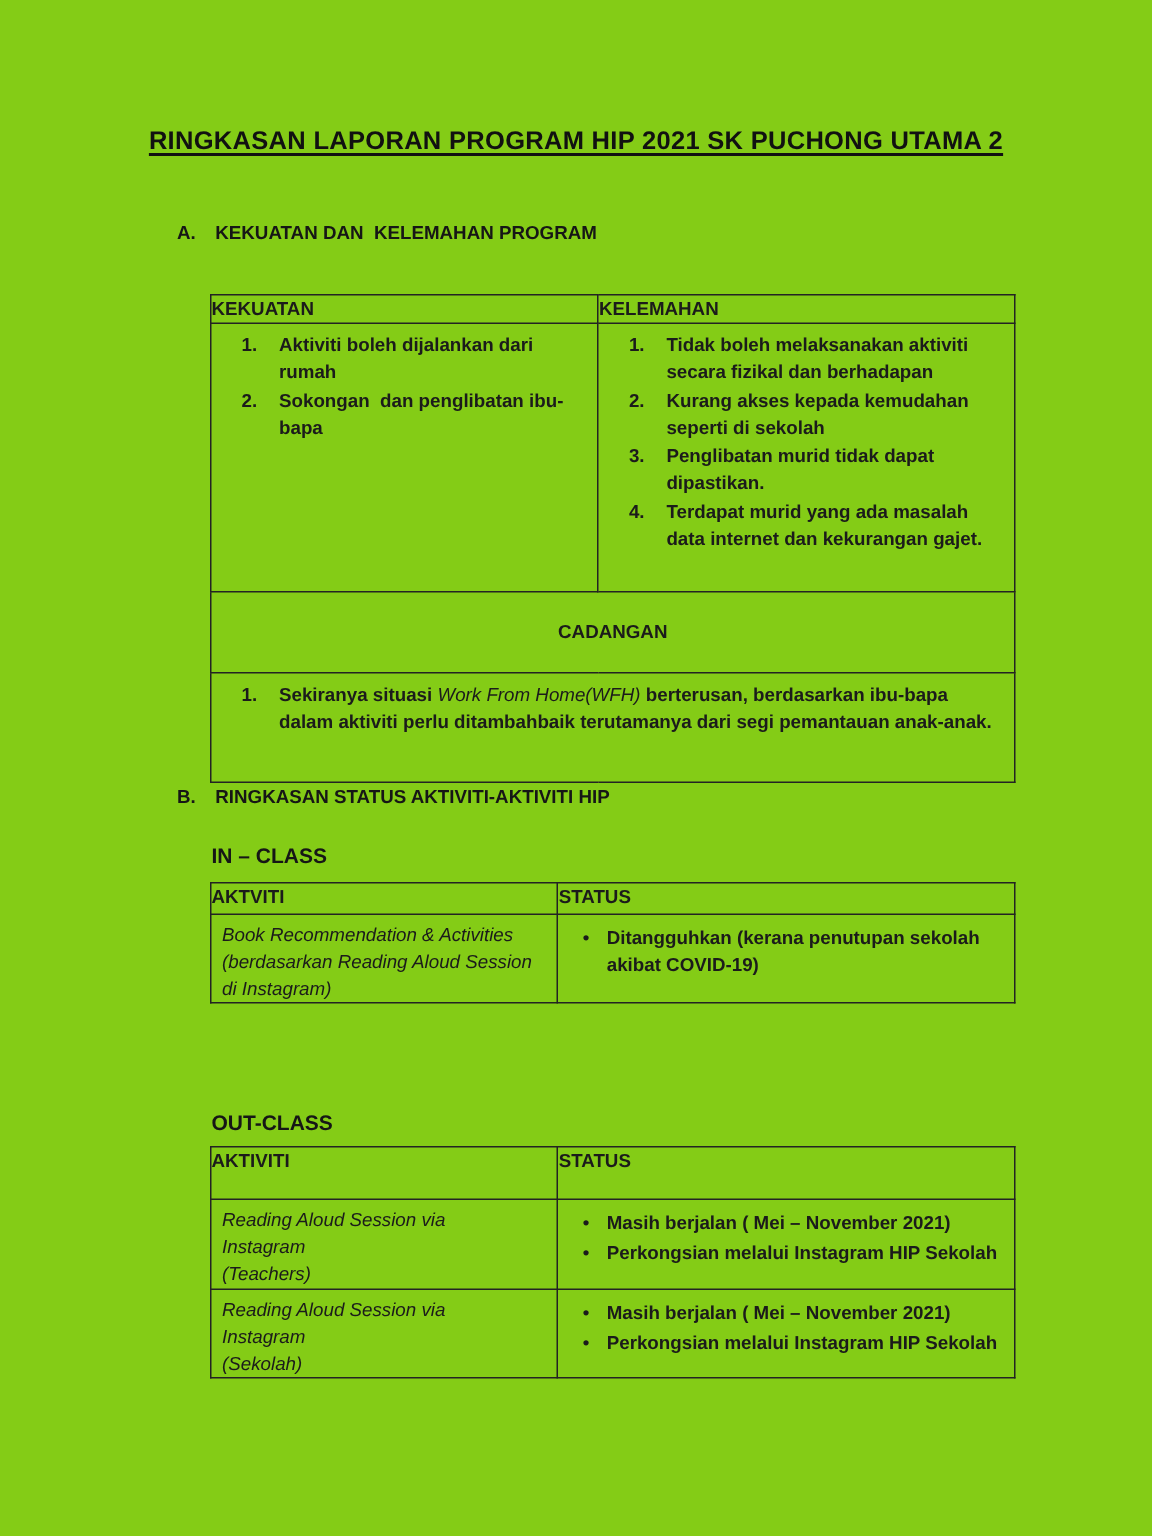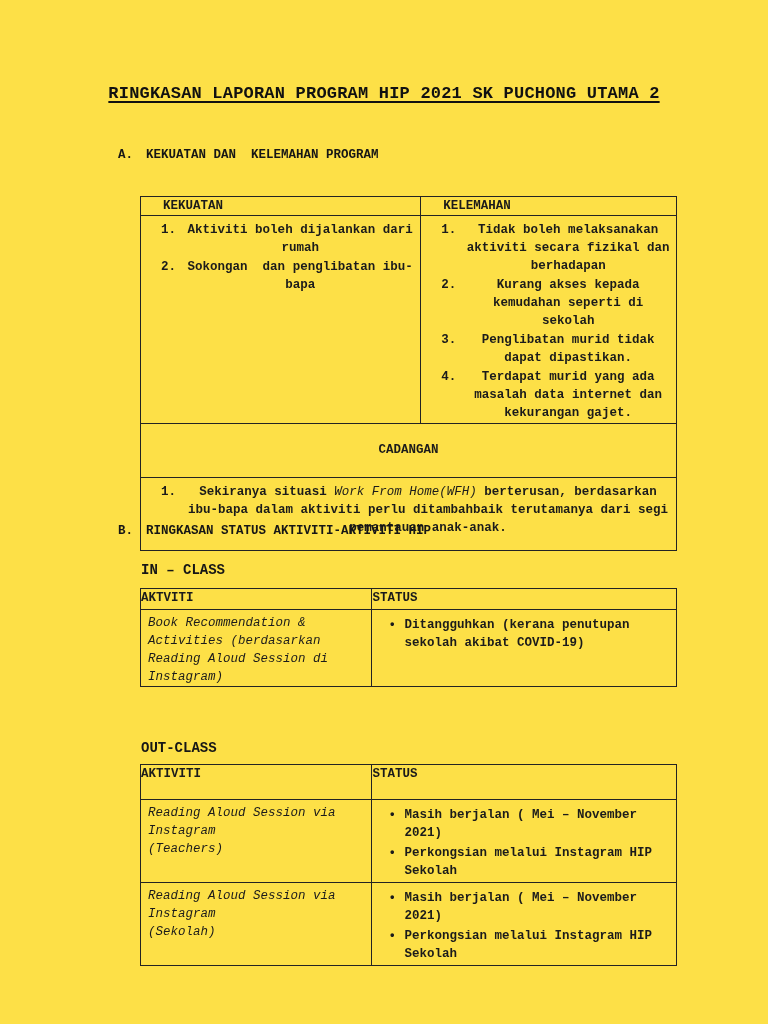--- a/index.html
+++ b/index.html
@@ -1,19 +1,19 @@
 <!DOCTYPE html>
 <html><head>
 <meta charset="utf-8">
 <style>
   html,body { margin:0; padding:0; background:#e8e8e8; }
   .page {
     position:relative; width:768px; height:1024px; margin:0 auto;
-    background:#fde047; color:#1b1b1b;
-    font-family:Liberation Mono, monospace;
+    background:#84cc16; color:#1b1b1b;
+    font-family:Liberation Sans, sans-serif;
     overflow:hidden;
   }
   .pre { white-space:pre-wrap; }
 
   .title {
     position:absolute; top:84px; left:0; width:768px;
     text-align:center; font-size:17px; font-weight:700; letter-spacing:.2px;
     text-decoration:underline; text-decoration-thickness:2px; text-underline-offset:3px;
     margin:0; color:#111;
   }
@@ -42,37 +42,37 @@
   .tbl-b2 { top:764px;padding-left:42px; }
 
   table.tbl td {
     border:1.6px solid #232323; vertical-align:top; padding:0;
     font-weight:600;
   }
   .tbl-a  td.c1 { width:48%; }
   .tbl-b1 td.c1, .tbl-b2 td.c1 { width:43%;margin-top:39px; }
 
   td.hdr { padding:1px 7px; font-weight:600; }
-  .tbl-a  tr.hdr-row td { height:18px;padding-left:22px; }
+  .tbl-a  tr.hdr-row td { height:18px; }
   .tbl-b1 tr.hdr-row td { height:20px; }
   .tbl-b2 tr.hdr-row td { height:34px; }
 
   .tbl-a tr.body-row td { height:178px; }
   .tbl-a td.cad-hdr { height:19px; text-align:center; font-weight:600; padding:17px 0; }
   .tbl-a tr.cad-body td { height:72px; }
 
   .tbl-b1 tr.row-1 td { height:54px; }
   .tbl-b1 tr.row-2 td { height:53px; }
   .tbl-b2 tr.row-1 td { height:59px; }
   .tbl-b2 tr.row-2 td { height:55px; }
 
   ol.numlist { margin:0; padding:5px 6px 0 20px; list-style:none; counter-reset:item; }
   ol.numlist > li {
     counter-increment:item; position:relative; padding-left:25px;
-    margin:0 0 1px 0; white-space:pre-wrap;text-align:center;
+    margin:0 0 1px 0; white-space:pre-wrap;
   }
   ol.numlist > li::before {
     content:counter(item) "."; position:absolute; left:0; font-weight:600;
   }
 
   ul.bullets { margin:0; padding:6px 6px 0 15px; list-style:none; }
   ul.bullets > li { position:relative; padding-left:17px; margin:0 0 2px 0; white-space:pre-wrap; }
   ul.bullets > li::before { content:"\2022"; position:absolute; left:1px; font-weight:700; }
 
   .activity { padding:4px 6px 0 7px; font-style:italic; font-weight:400; }

